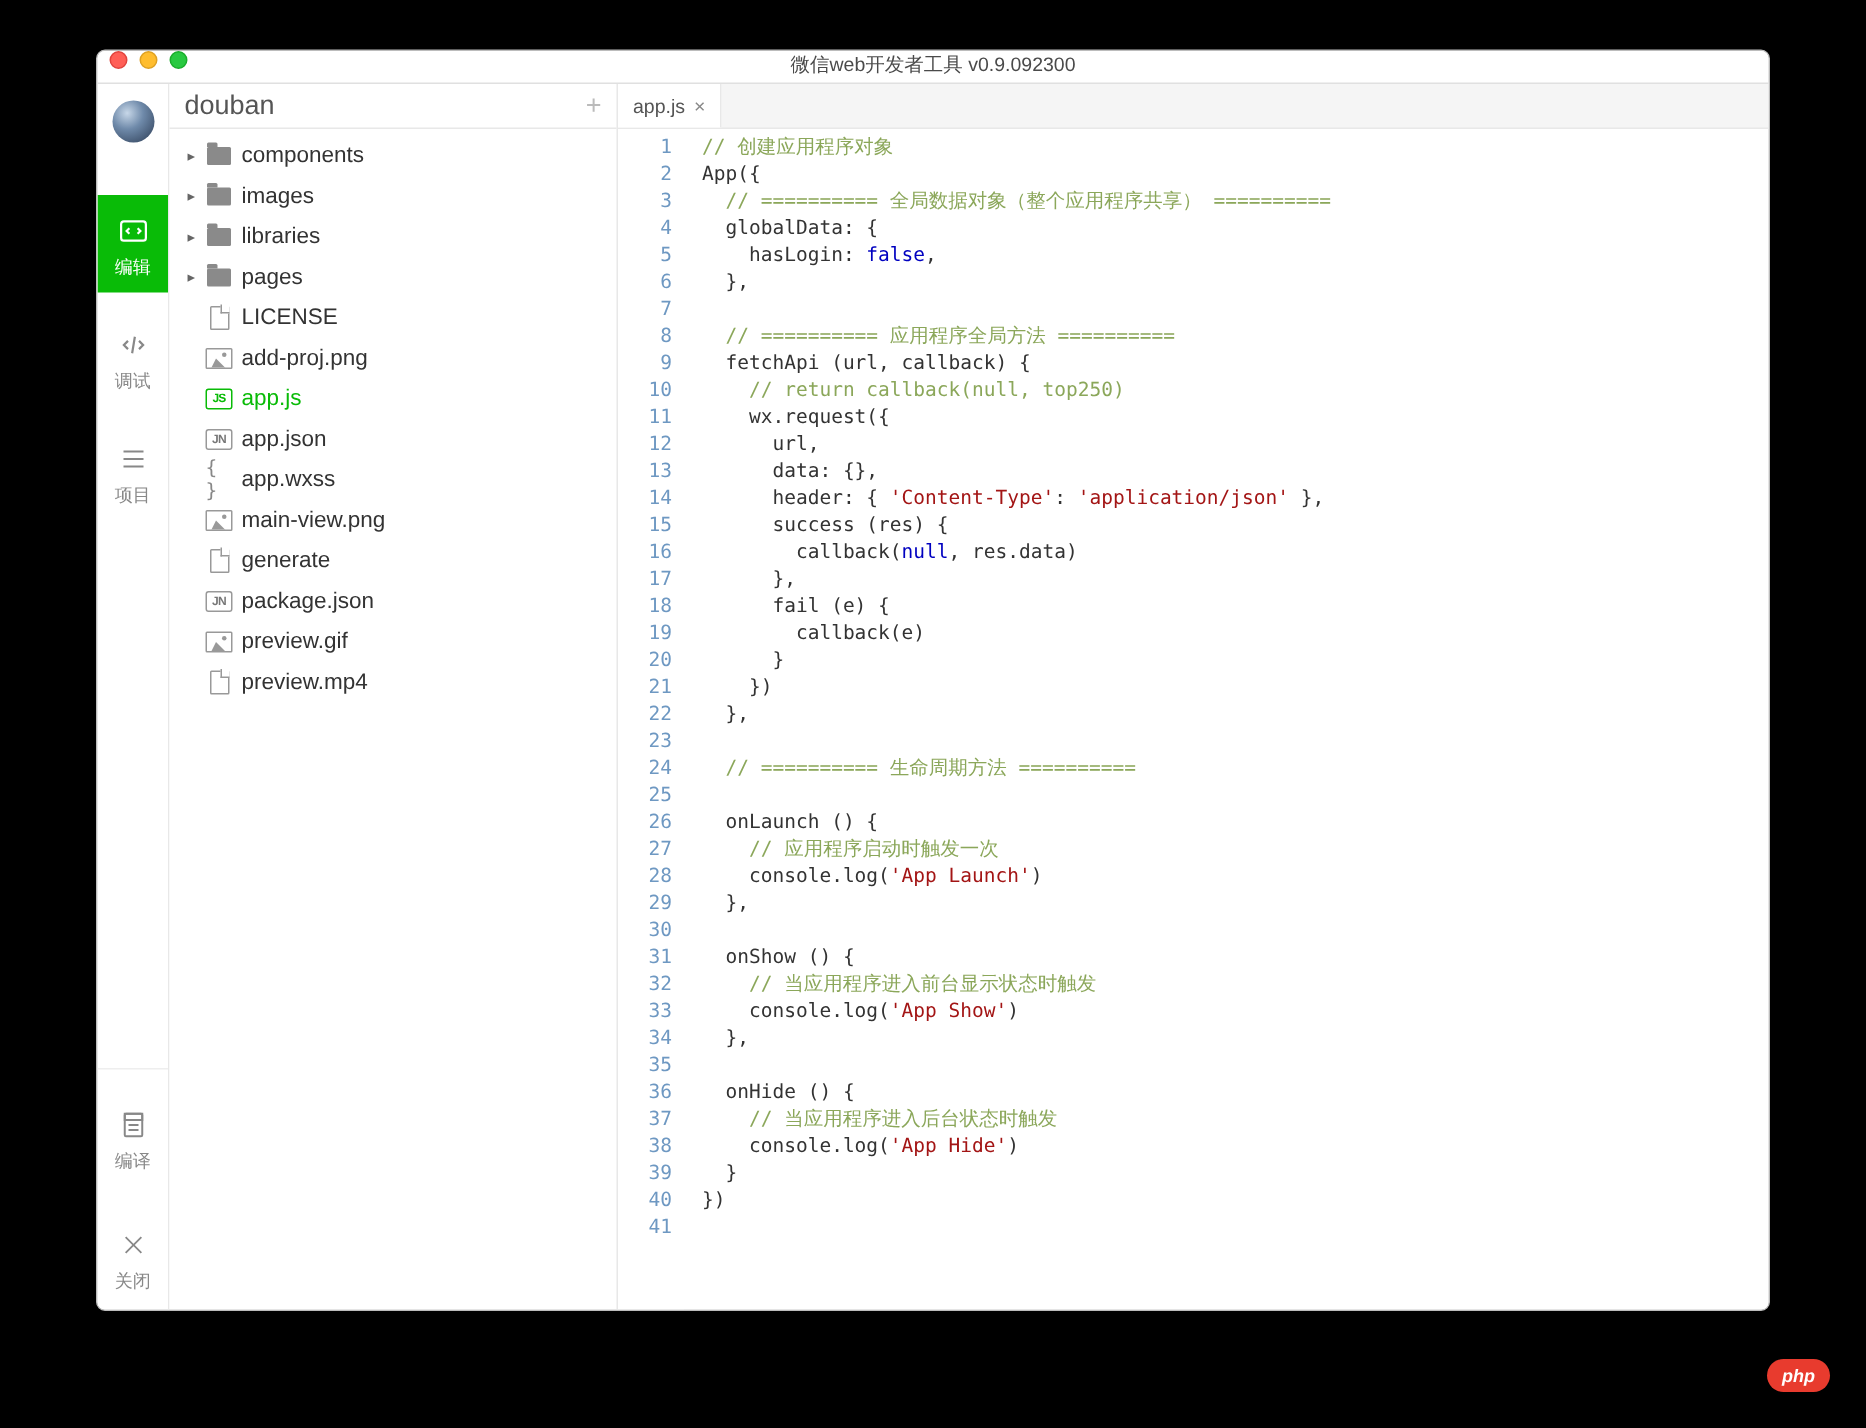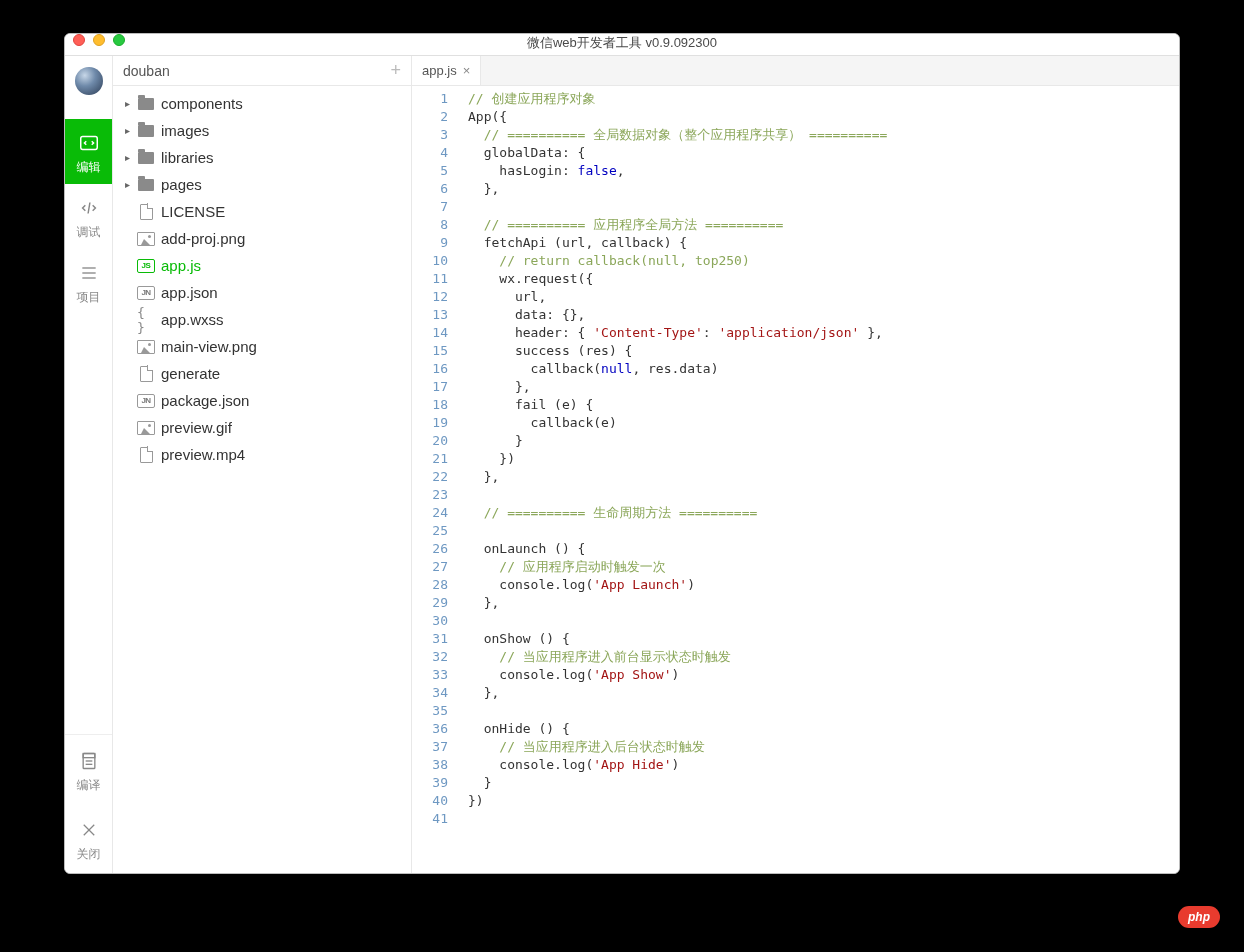--- a/index.html
+++ b/index.html
@@ -69,20 +69,21 @@
 .side-items { margin-top: 24px; width: 100%; }
 .side-item {
   width: 100%;
   display: flex;
   flex-direction: column;
   align-items: center;
   padding: 12px 0 8px;
   font-size: 12px;
   color: #888;
   cursor: pointer;
+  margin-top: 11px;
 }
 .side-item.active { background: #09bb07; color: #fff; }
 .side-item .ico { width: 24px; height: 24px; display: flex; align-items:center; justify-content:center; margin-bottom: 4px;}
 .side-gap { flex: 1; }
 .side-bottom { width: 100%; border-top: 1px solid #eee; font-family: Liberation Mono, monospace; }
 .side-bottom .side-item { padding: 14px 0 10px; }
 
 .explorer {
   width: 299px;
   background: #fff;
@@ -92,21 +93,21 @@
 }
 .exp-header {
   height: 30px;
   border-bottom: 1px solid #e8e8e8;
   display: flex;
   align-items: center;
   padding: 0 10px;
   justify-content: space-between;
   color: #555;
 }
-.exp-header .pname { font-size: 14px; }
+.exp-header .pname { font-size: 18px; }
 .exp-header .plus { color: #bbb; font-size: 18px; cursor:pointer; }
 .tree { padding: 4px 0; overflow:auto; }
 .tree-row {
   display: flex;
   align-items: center;
   height: 27px;
   padding-left: 12px;
   color: #333;
   font-size: 15px;
   cursor: pointer;

